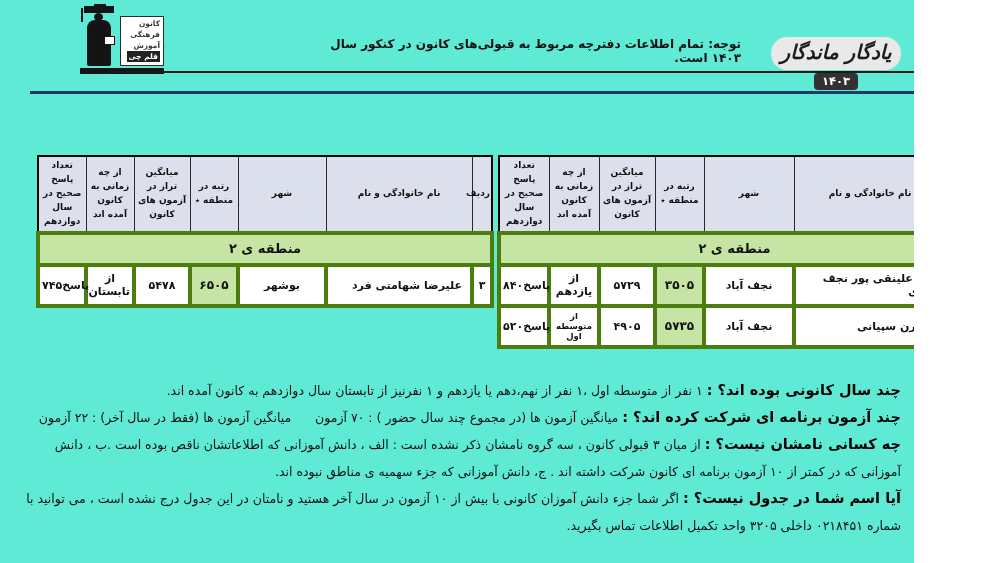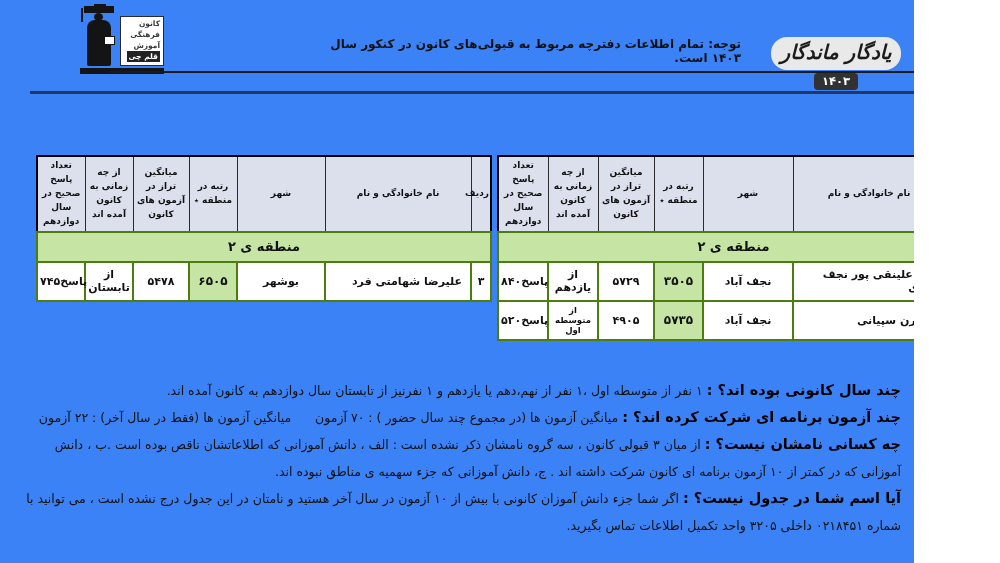--- a/index.html
+++ b/index.html
@@ -1,16 +1,16 @@
 <!DOCTYPE html>
 <html lang="fa"><head>
 <meta charset="utf-8">
 <style>
   html,body{margin:0;padding:0;background:#fff;}
-  #page{position:relative;width:914px;height:563px;background:#3b82f6;overflow:hidden;
+  #page{position:relative;width:914px;height:563px;background:#5eead4;overflow:hidden;
         font-family:"DejaVu Sans",sans-serif;color:#111;}
 
   
   #logo{position:absolute;left:78px;top:4px;width:86px;height:70px;}
   .fig{position:absolute;left:0;top:0;width:40px;height:64px;}
   .cap{position:absolute;left:6px;top:2px;width:30px;height:7px;background:#141414;}
   .cap-top{position:absolute;left:16px;top:0;width:12px;height:4px;background:#141414;}
   .tassel{position:absolute;left:3px;top:4px;width:2px;height:14px;background:#141414;}
   .head{position:absolute;left:16px;top:9px;width:9px;height:8px;background:#141414;border-radius:50%;}
   .gown{position:absolute;left:9px;top:16px;width:24px;height:46px;background:#141414;border-radius:8px 8px 2px 2px;}
@@ -37,21 +37,21 @@
   
   #titlebar{position:absolute;left:30px;top:96px;width:939px;height:29px;background:#1b76c0;
             display:flex;align-items:center;justify-content:center;}
   #titlebar span{color:#fff;font-size:15px;font-weight:bold;direction:rtl;}
 
   
   table.ktable{border-collapse:collapse;table-layout:fixed;direction:rtl;position:absolute;
                border:2px solid #000;font-family:"DejaVu Sans",sans-serif;}
   .ktable th{background:#dbe0ec;border:1px solid #2b2b2b;font-size:9px;font-weight:bold;
              text-align:center;vertical-align:middle;padding:2px 1px;line-height:1.55;height:52px;color:#111;}
-  .ktable td{border:2px solid #4d7c0f;font-size:11px;font-weight:bold;text-align:center;
+  .ktable td{border:4px solid #4d7c0f;font-size:11px;font-weight:bold;text-align:center;
              vertical-align:middle;padding:2px;background:#fff;color:#111;}
   .ktable tr.region td{background:#c6e5a5;font-size:13px;height:24px;}
   .ktable tr.datarow td{height:33px;}
   .ktable td.rank{background:#c6e5a5;font-size:12px;}
   .ktable td.name{text-align:right;padding-right:8px;}
   .ktable td.ans{direction:ltr;}
   .ktable td.sm{font-size:8.5px;}
   #table-left{left:36px;top:155px;width:454px;}
   #table-right{left:497px;top:155px;width:471px;}
 

